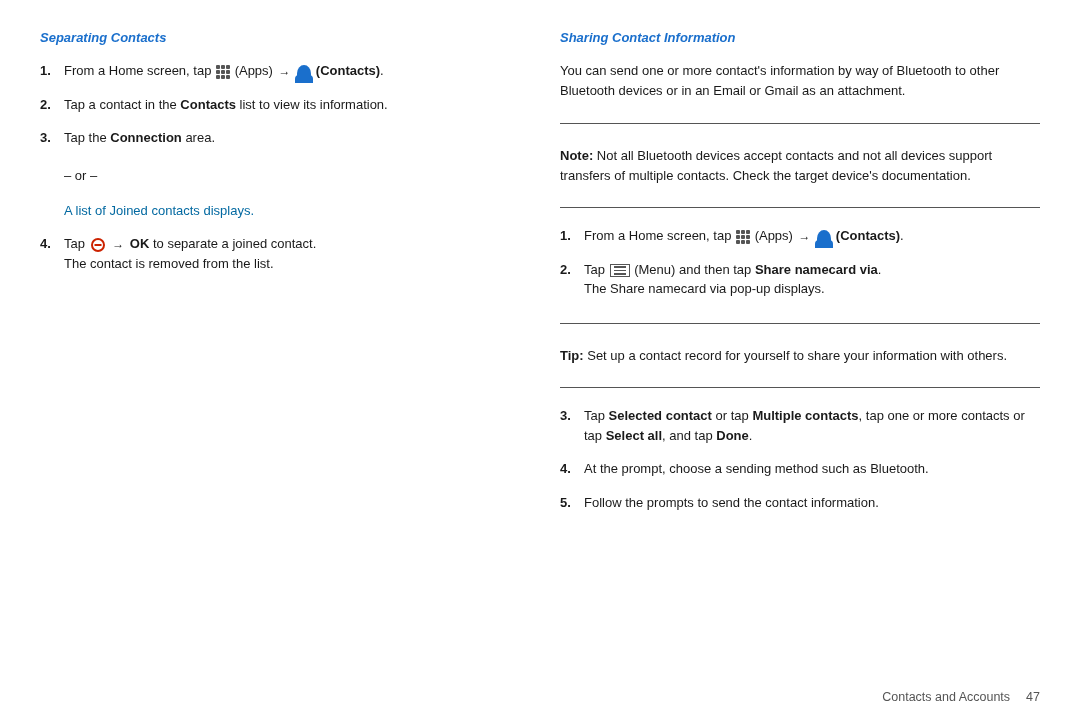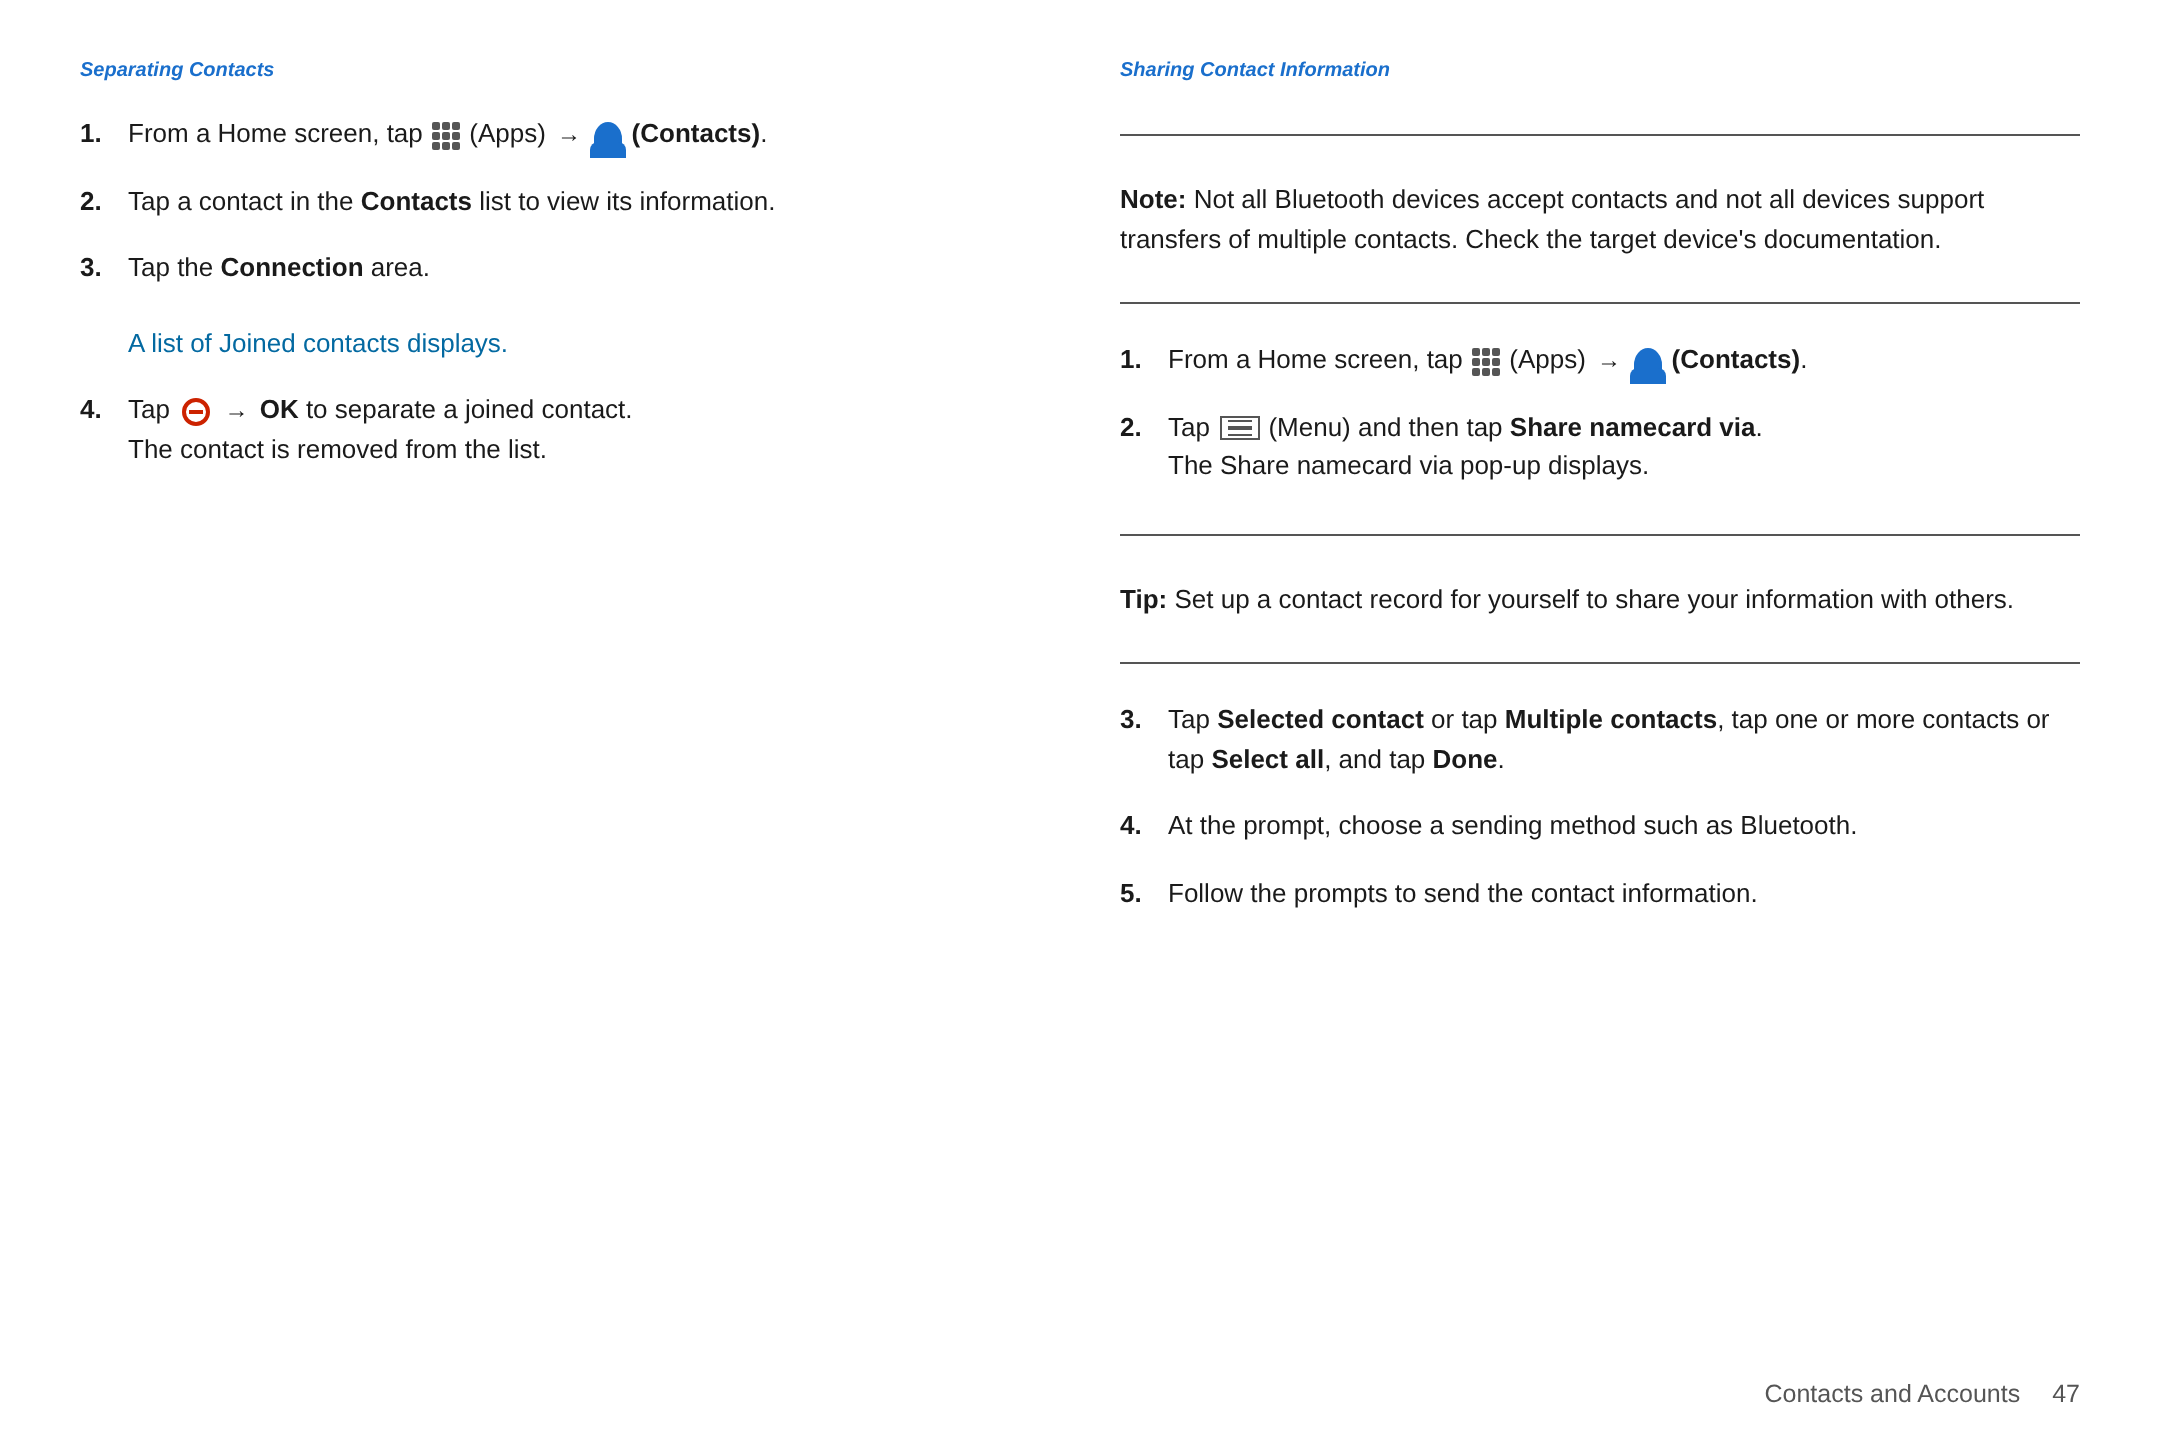--- a/index.html
+++ b/index.html
@@ -24,21 +24,21 @@
     }
 
     .column {
       flex: 1;
       display: flex;
       flex-direction: column;
       gap: 8px;
     }
 
     .section-title {
-      font-size: 10px;
+      font-size: 13px;
       font-weight: bold;
       font-style: italic;
       color: #1a6fcc;
       margin-bottom: 8px;
     }
 
     .step-item {
       display: flex;
       gap: 8px;
       margin-bottom: 6px;
@@ -229,39 +229,41 @@
       </span>
     </div>
 
     <div class="step-item">
       <span class="step-number">3.</span>
       <span class="step-content">
         Tap the <strong>Connection</strong> area.
       </span>
     </div>
 
+    <div class="or-line" style="margin-left: 24px;">– or –</div>
 
 
     <div class="sub-note" style="margin-left: 24px;">A list of Joined contacts displays.</div>
 
     <div class="step-item" style="margin-top: 6px;">
       <span class="step-number">4.</span>
       <span class="step-content">
         Tap
         <span class="icon-minus-circle"></span>
         <span class="arrow-right">→</span>
         <strong>OK</strong> to separate a joined contact.<br>
         <span>The contact is removed from the list.</span>
       </span>
     </div>
   </div>
 
   <div class="column">
     <div class="section-title">Sharing Contact Information</div>
 
+    <div style="line-height: 1.55; margin-bottom: 4px;">You can send one or more contact's information by way of Bluetooth to other Bluetooth devices or in an Email or Gmail as an attachment.</div>
 
     <hr class="divider">
 
     <div class="note-box">
       <strong>Note:</strong>
       <span>Not all Bluetooth devices accept contacts and not all devices support transfers of multiple contacts. Check the target device's documentation.</span>
     </div>
 
     <hr class="divider">
 

